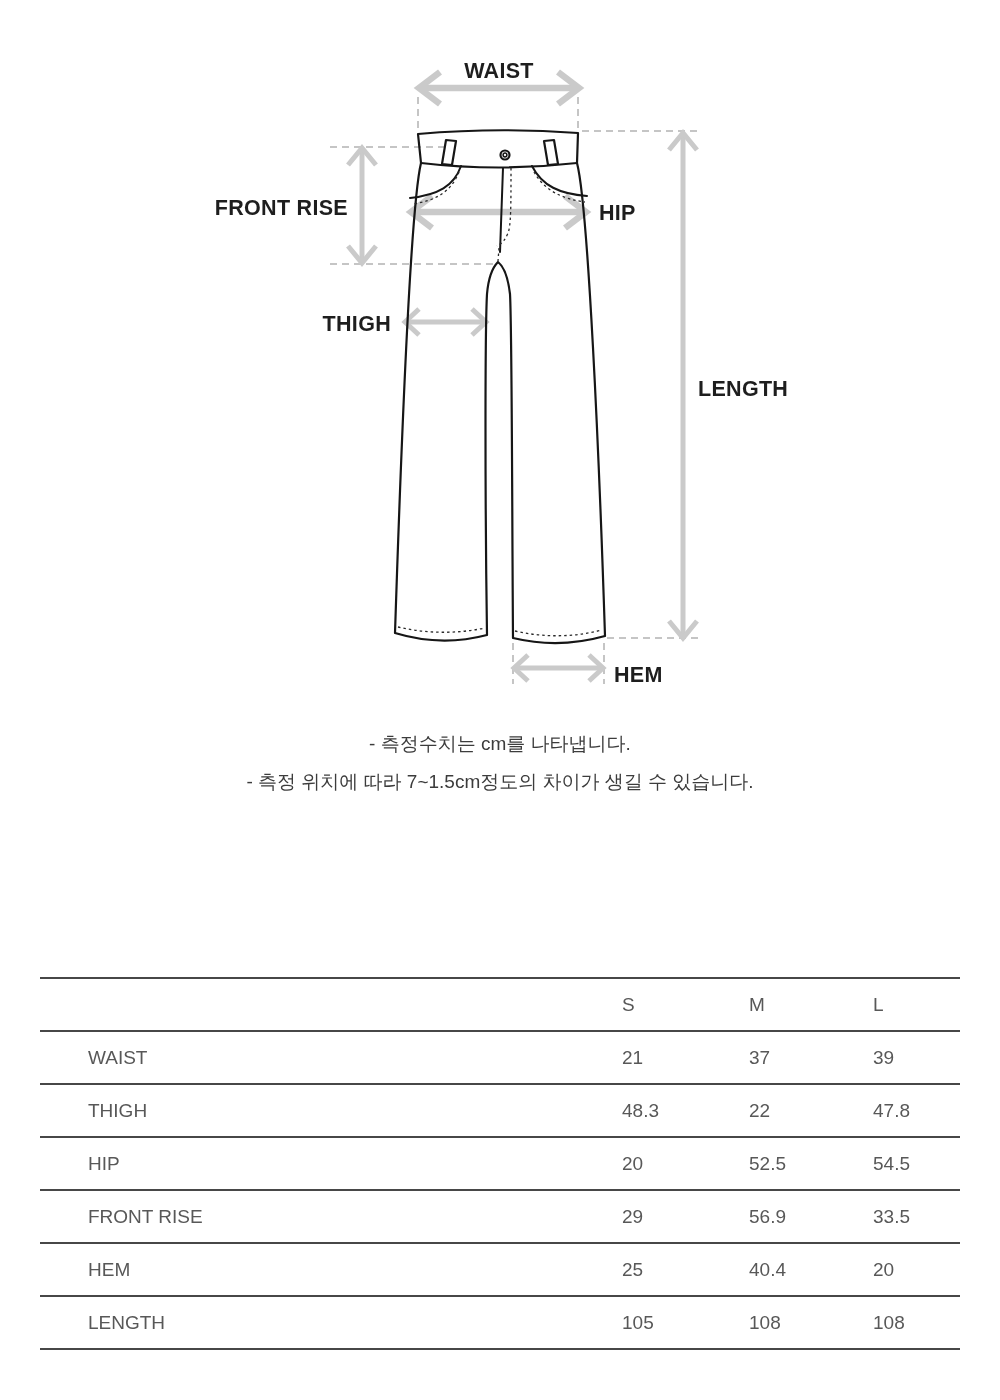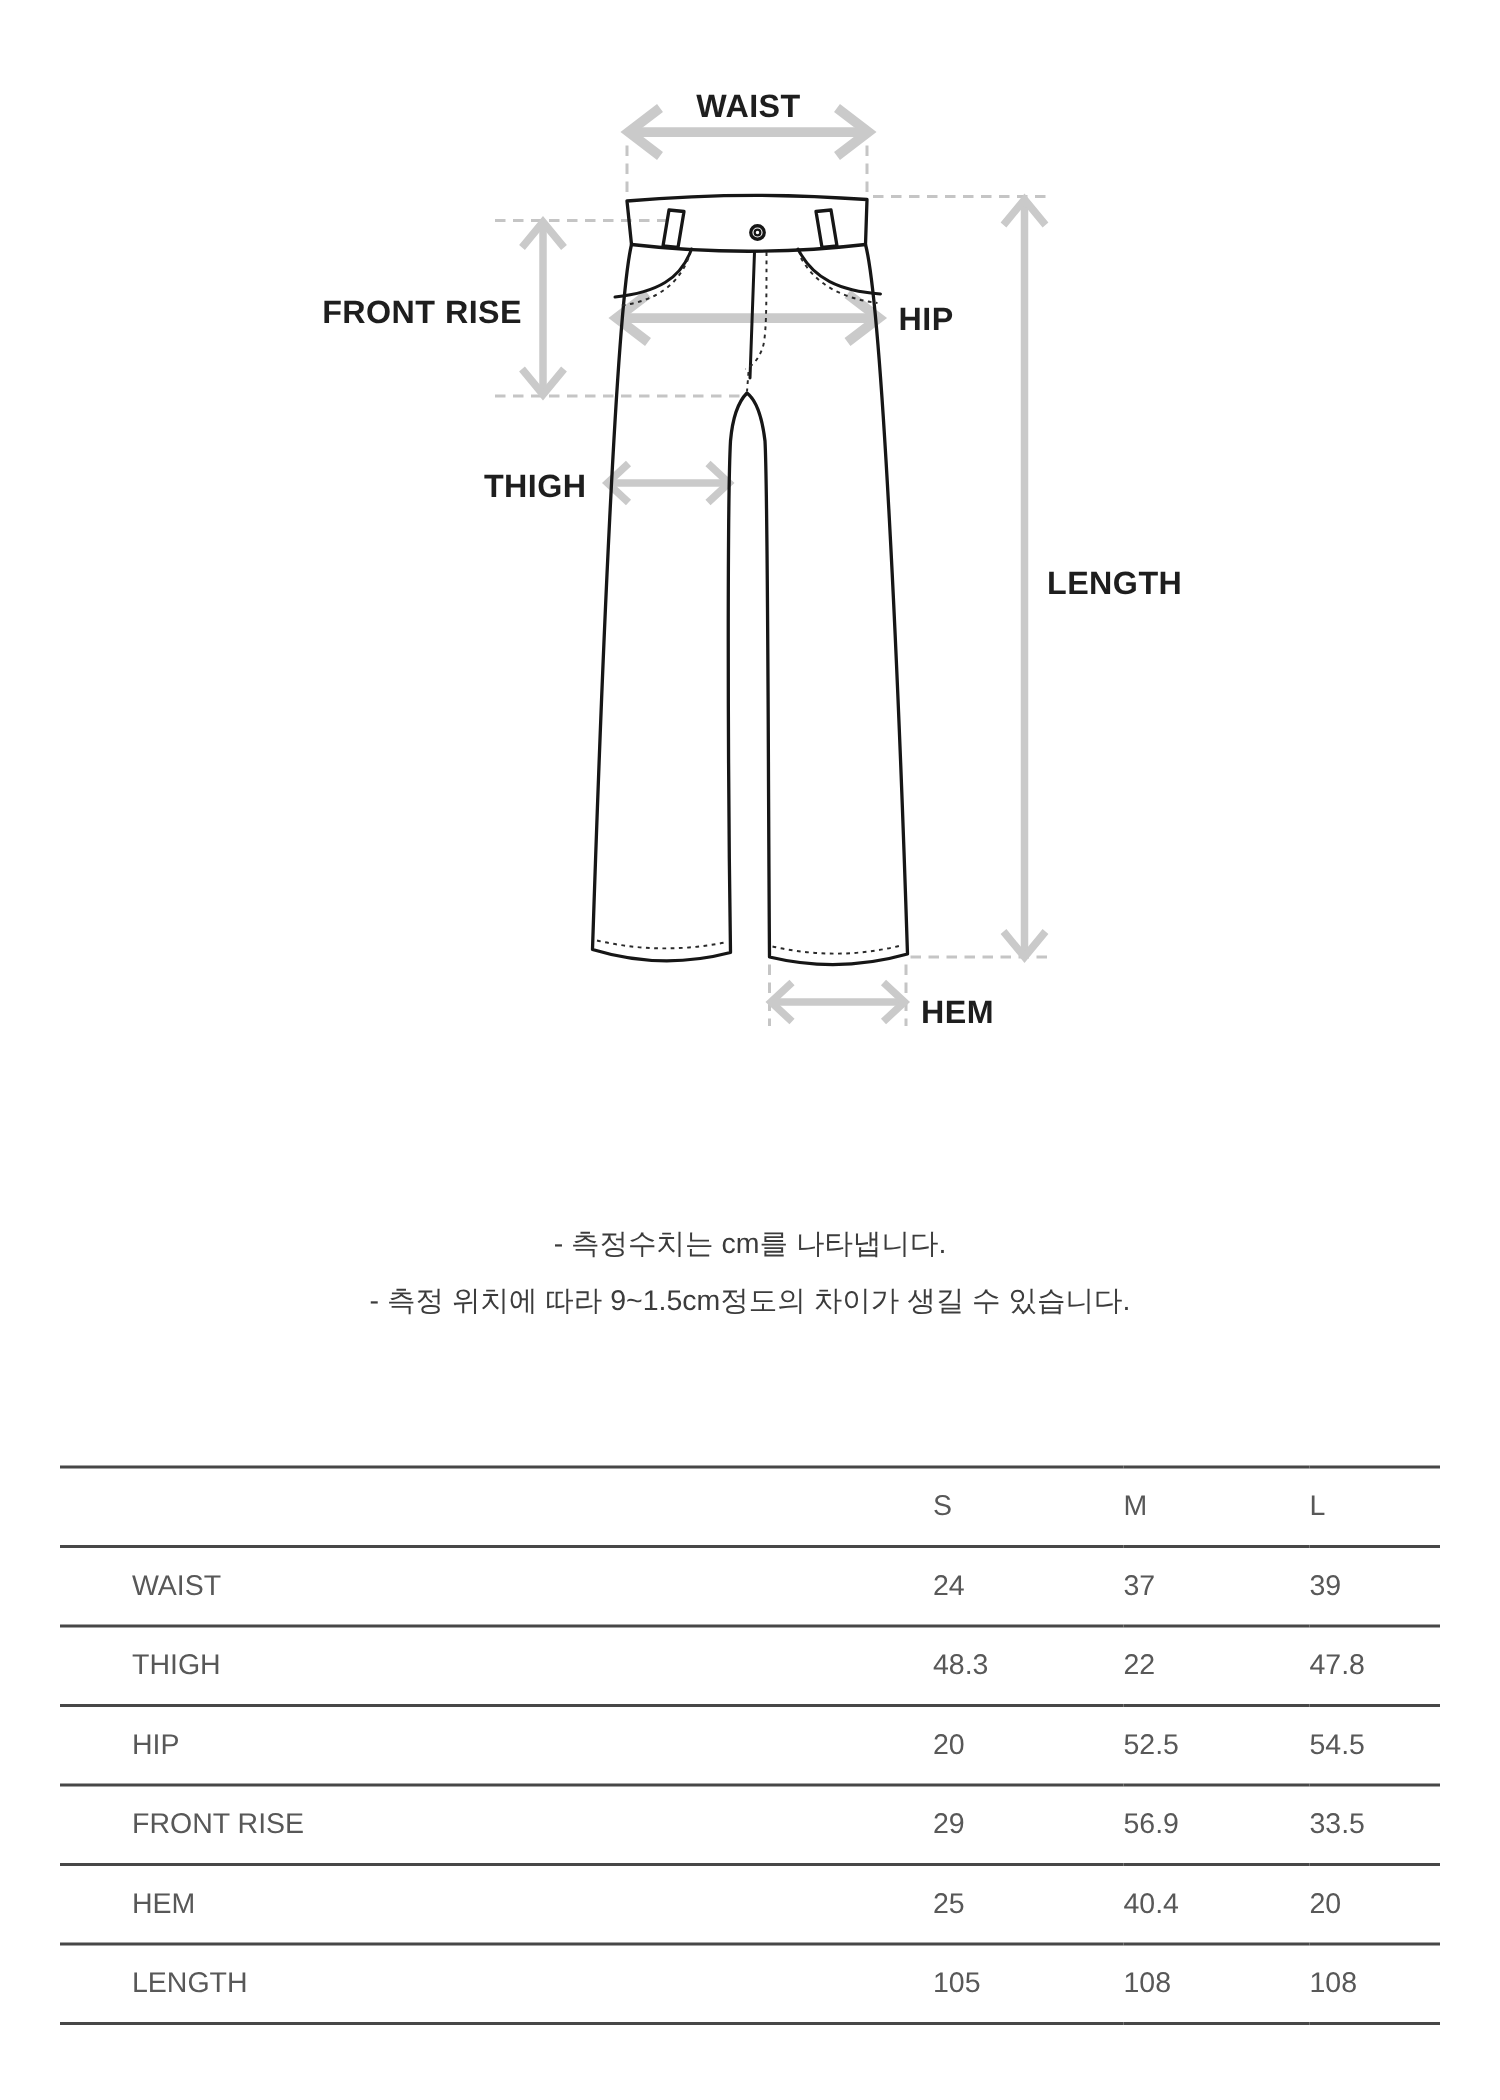--- a/index.html
+++ b/index.html
@@ -7,21 +7,21 @@
     width:1000px;height:1400px;background:#ffffff;position:relative;
     font-family:"Liberation Sans", sans-serif;
   }
   .diagram-wrap{position:absolute;top:0;left:0;width:1000px;height:740px;}
   .diagram-wrap svg{display:block;width:1000px;height:740px;}
   svg text{
     font-family:"Liberation Sans", sans-serif;
     font-weight:bold;font-size:21.5px;letter-spacing:0.3px;
   }
   .notes{
-    position:absolute;top:811px;left:0;width:1000px;text-align:center;
+    position:absolute;top:725px;left:0;width:1000px;text-align:center;
   }
   .notes p{
     margin:0;font-size:19px;line-height:38px;color:#3c3c3c;
   }
   table.size-table{
     position:absolute;top:977px;left:40px;width:920px;
     border-collapse:collapse;table-layout:fixed;
     font-size:19px;color:#585858;
     border-bottom:2px solid #474747;
   }
@@ -114,42 +114,42 @@
       <text x="599" y="220" text-anchor="start">HIP</text>
       <text x="391" y="331" text-anchor="end">THIGH</text>
       <text x="698" y="396" text-anchor="start">LENGTH</text>
       <text x="614" y="682" text-anchor="start">HEM</text>
     </g>
   </svg>
 </div>
 
 <div class="notes">
   <p>- 측정수치는 cm를 나타냅니다.</p>
-  <p>- 측정 위치에 따라 9~1.5cm정도의 차이가 생길 수 있습니다.</p>
+  <p>- 측정 위치에 따라 7~1.5cm정도의 차이가 생길 수 있습니다.</p>
 </div>
 
 <table class="size-table">
   <colgroup>
     <col class="c-label">
       <col class="c-s">
       <col class="c-m">
       <col class="c-l">
   </colgroup>
   <thead>
     <tr>
       <th class="label-col"></th>
       <th>S</th>
       <th>M</th>
       <th>L</th>
     </tr>
   </thead>
   <tbody>
     <tr>
       <td class="label-col">WAIST</td>
-      <td>24</td>
+      <td>21</td>
       <td>37</td>
       <td>39</td>
     </tr>
     <tr>
       <td class="label-col">THIGH</td>
       <td>48.3</td>
       <td>22</td>
       <td>47.8</td>
     </tr>
     <tr>

